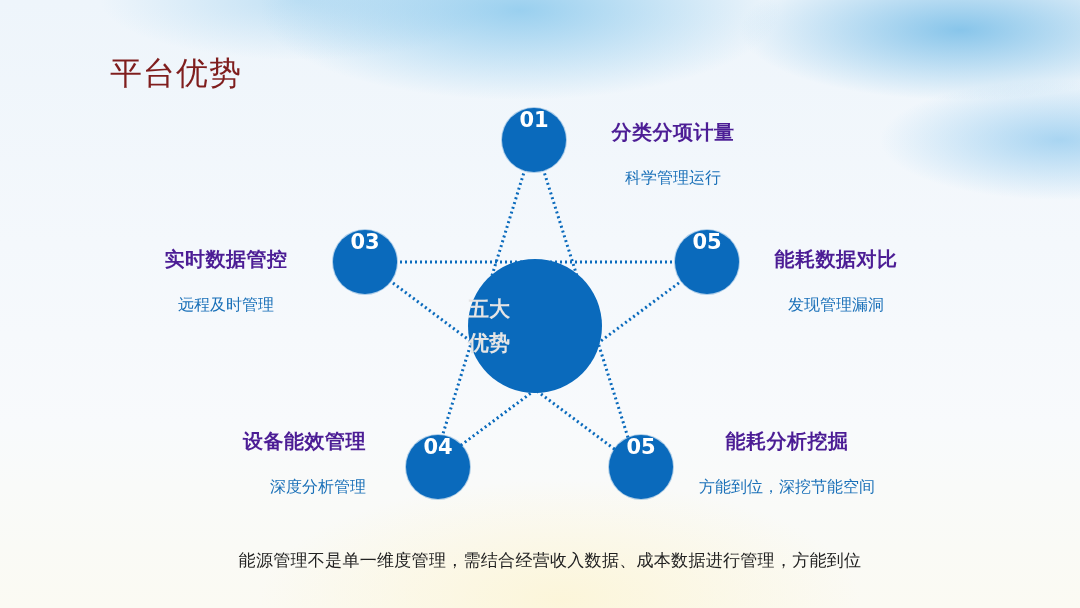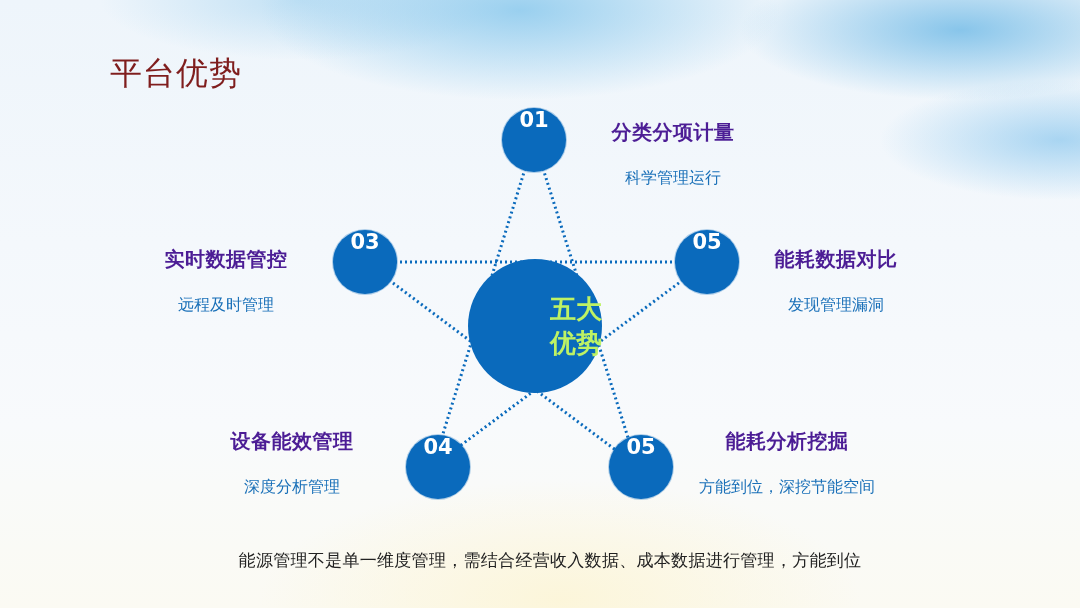--- a/index.html
+++ b/index.html
@@ -21,23 +21,23 @@
     }
     svg.star { position: absolute; left: 0; top: 0; }
     .node {
       position: absolute; width: 64px; height: 64px; border-radius: 50%;
       background: #0a6abc; color: #fff; font-weight: bold; font-size: 21px;
       display: flex; align-items: flex-start; justify-content: center;
       box-shadow: 0 0 0 1px rgba(10,106,188,0.3);
     }
     .center {
       position: absolute; left: 468px; top: 259px; width: 134px; height: 134px;
-      border-radius: 50%; background: #0a6abc; color: #bef264;
-      display: flex; flex-direction: column; align-items: flex-end; justify-content: center;
-      font-size: 26px; font-weight: bold; line-height: 34px;
+      border-radius: 50%; background: #0a6abc; color: #e5e5e5;
+      display: flex; flex-direction: column; align-items: flex-start; justify-content: center;
+      font-size: 21px; font-weight: bold; line-height: 34px;
     }
     .label { position: absolute; text-align: center; width: 200px; }
     .label .h { font-size: 20px; font-weight: bold; color: #4c1d95; letter-spacing: 0.5px; }
     .label .s { font-size: 16px; color: #1a70b8; margin-top: 22px; }
     .footer {
       position: absolute; left: 0; width: 1100px; top: 549px; text-align: center;
       font-size: 17px; color: #222; letter-spacing: 0.3px;
     }
   </style>
 </head>
@@ -83,21 +83,21 @@
     <div class="s">科学管理运行</div>
   </div>
   <div class="label" style="left:736px; top:246px;">
     <div class="h">能耗数据对比</div>
     <div class="s">发现管理漏洞</div>
   </div>
   <div class="label" style="left:126px; top:246px;">
     <div class="h">实时数据管控</div>
     <div class="s">远程及时管理</div>
   </div>
-  <div class="label" style="left:192px; top:428px;">
+  <div class="label" style="left:166px; top:428px;text-align:right;">
     <div class="h">设备能效管理</div>
     <div class="s">深度分析管理</div>
   </div>
   <div class="label" style="left:687px; top:428px;">
     <div class="h">能耗分析挖掘</div>
     <div class="s">方能到位，深挖节能空间</div>
   </div>
 
   <div class="footer">能源管理不是单一维度管理，需结合经营收入数据、成本数据进行管理，方能到位</div>
 </div>

